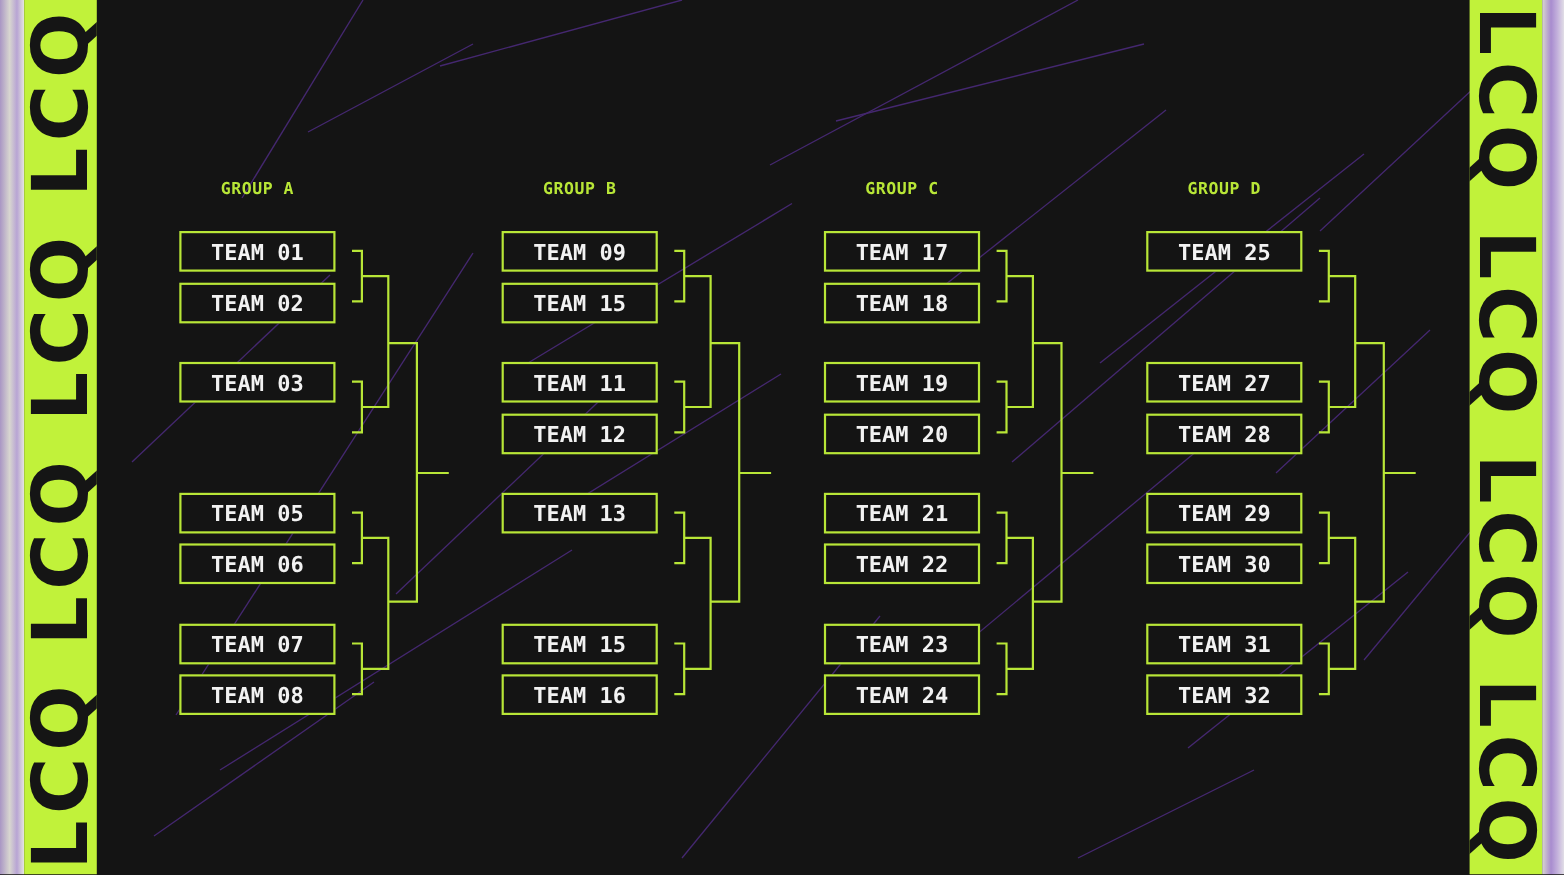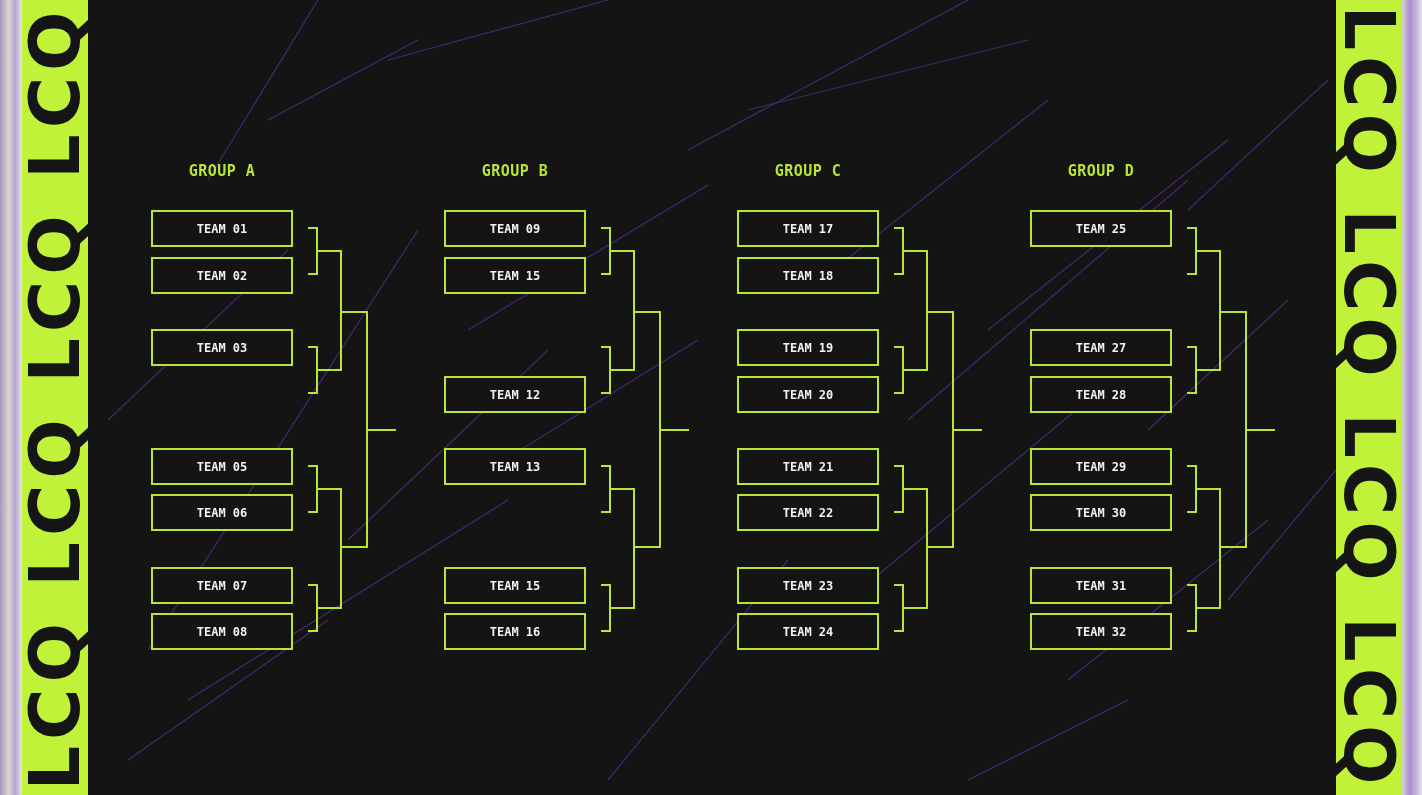--- a/index.html
+++ b/index.html
@@ -6,25 +6,25 @@
   body{width:1422px;height:795px;overflow:hidden;position:relative;background:#141414;font-family:"DejaVu Sans Mono","Liberation Mono",monospace;}
   .edge{position:absolute;top:0;height:795px;}
   .edge-left{left:0;width:22px;background:linear-gradient(90deg,#a996c4,#d8d6d0 40%,#b8a4d4 70%,#e6e6e0);}
   .edge-right{left:1402px;width:20px;background:linear-gradient(90deg,#d9d5cf,#a88ccf 40%,#c4b2dc 70%,#e2dfe6);}
   .strip{position:absolute;top:0;width:66px;height:795px;background:#c1f23a;overflow:hidden;}
   .strip-left{left:22px;}
   .strip-right{left:1336px;}
   .strip-text{position:absolute;top:50%;left:50%;white-space:nowrap;font-family:"DejaVu Sans","Liberation Sans",sans-serif;font-weight:900;font-size:70px;letter-spacing:6px;color:#151515;line-height:66px;}
   .strip-left .strip-text{transform:translate(-50%,-50%) rotate(-90deg);}
   .strip-right .strip-text{transform:translate(-50%,-50%) rotate(90deg);}
-  .stage{position:absolute;left:88px;top:0;width:1248px;height:795px;overflow:hidden;border-radius:31px;}
+  .stage{position:absolute;left:100px;top:0;width:1248px;height:795px;overflow:hidden;border-radius:31px;}
   .stage svg.bg{position:absolute;left:0;top:0;}
   .group{position:absolute;top:0;width:293px;height:795px;}
   .group-title{position:absolute;top:162px;left:0;width:142px;text-align:center;color:#b8e637;font-weight:bold;font-size:15px;letter-spacing:0.5px;}
-  .team{position:absolute;left:0;width:138px;height:33px;border:2px solid #b8e637;box-sizing:content-box;color:#f2f2f2;font-weight:bold;font-size:12px;display:flex;align-items:center;justify-content:center;background:#141414;}
+  .team{position:absolute;left:0;width:138px;height:33px;border:2px solid #b8e637;box-sizing:content-box;color:#f2f2f2;font-weight:bold;font-size:20px;display:flex;align-items:center;justify-content:center;background:#141414;}
   .group svg{position:absolute;left:0;top:0;}
 </style>
 </head>
 <body>
 
 <div class="edge edge-left"></div>
 <div class="strip strip-left">
   <div class="strip-text">LCQ LCQ LCQ LCQ LCQ LCQ</div>
 </div>
 
@@ -76,20 +76,21 @@
         <polyline points="190,312 216,312 216,547 190,547"></polyline>
         <line x1="216" y1="430" x2="245" y2="430"></line>
       </g>
     </svg>
   </div>
 
   <div class="group" style="left:356px;">
     <div class="group-title">GROUP B</div>
     <div class="team" style="top:210px">TEAM 09</div>
     <div class="team" style="top:257px">TEAM 15</div>
+    <div class="team" style="top:329px">TEAM 11</div>
     <div class="team" style="top:376px">TEAM 12</div>
     <div class="team" style="top:448px">TEAM 13</div>
     <div class="team" style="top:567px">TEAM 15</div>
     <div class="team" style="top:613px">TEAM 16</div>
     <svg width="293" height="795">
       <g stroke="#b8e637" stroke-width="2" fill="none">
         <polyline points="157,228 166,228 166,274 157,274"></polyline>
         <polyline points="157,347 166,347 166,393 157,393"></polyline>
         <polyline points="157,466 166,466 166,512 157,512"></polyline>
         <polyline points="157,585 166,585 166,631 157,631"></polyline>

